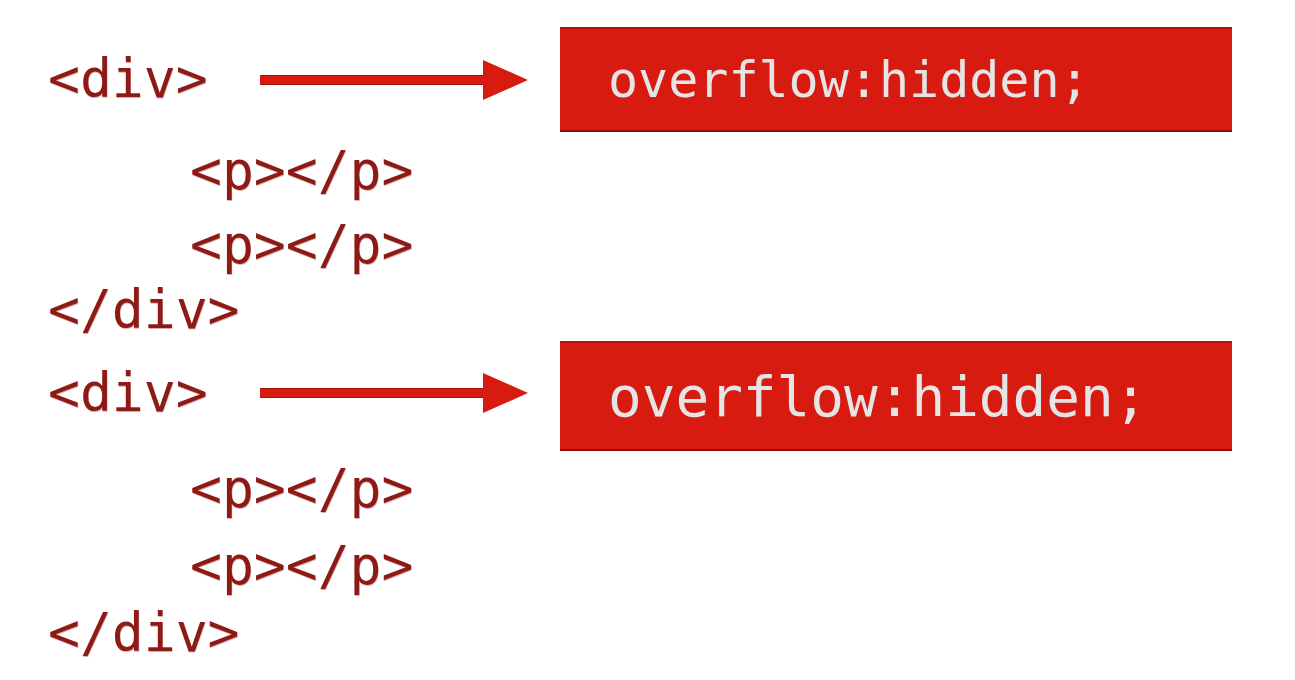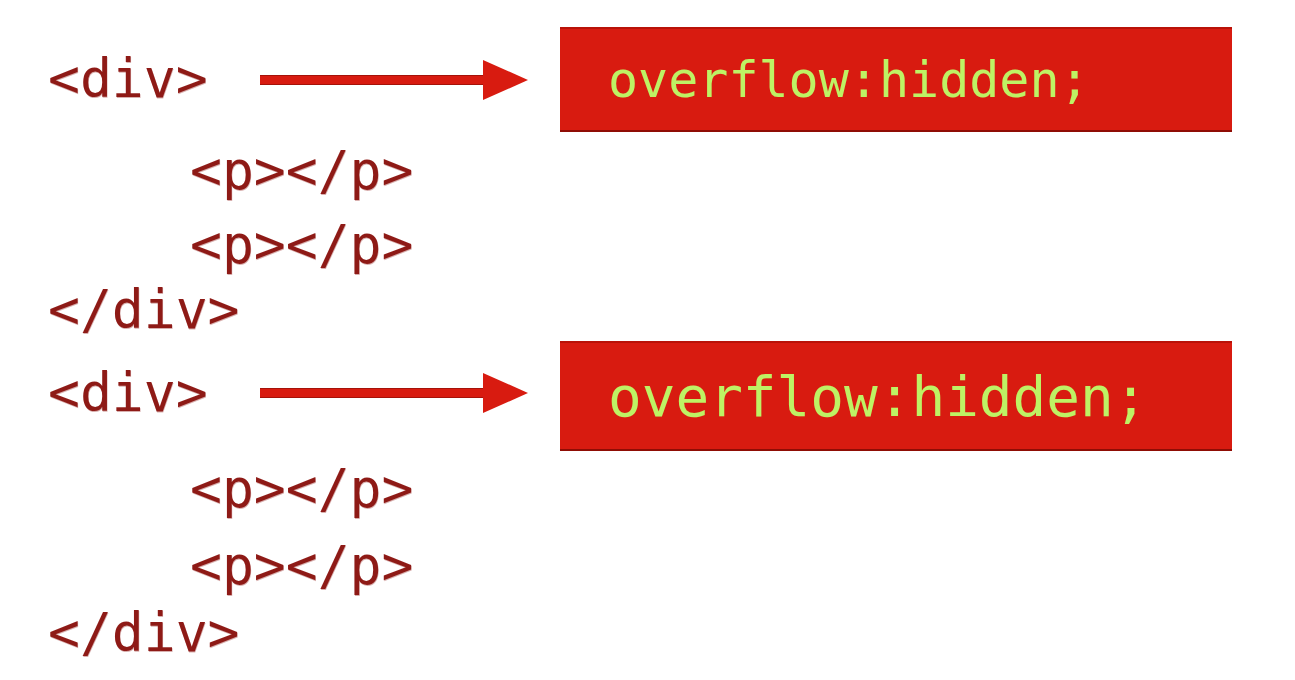--- a/index.html
+++ b/index.html
@@ -85,21 +85,21 @@
 
   
   .callout {
     position: absolute;
     background: #d81b10;
     border-top: 2px solid #b91208;
     border-bottom: 2px solid #8f0d05;
     box-sizing: border-box;
     display: flex;
     align-items: center;
-    color: #bef264;
+    color: #e5e5e5;
     font-family: "DejaVu Sans Mono", monospace;
     white-space: pre;
   }
   #callout-1 {
     left: 560px;
     top: 27px;
     width: 672px;
     height: 105px;
     font-size: 50px;
     padding-left: 48px;

